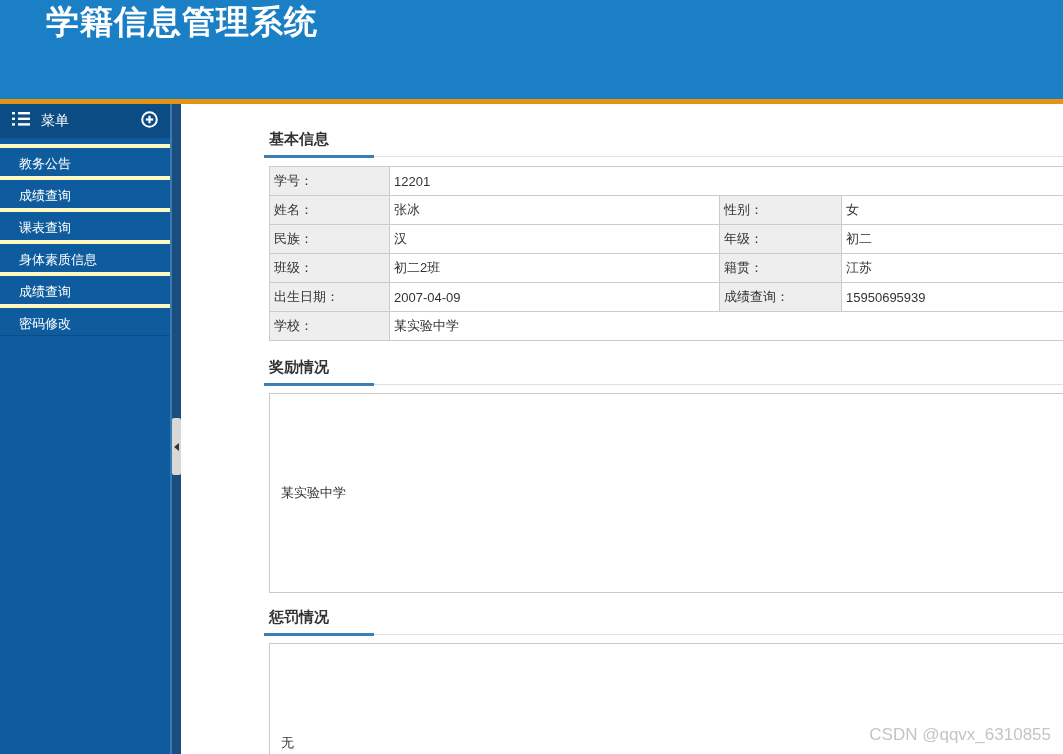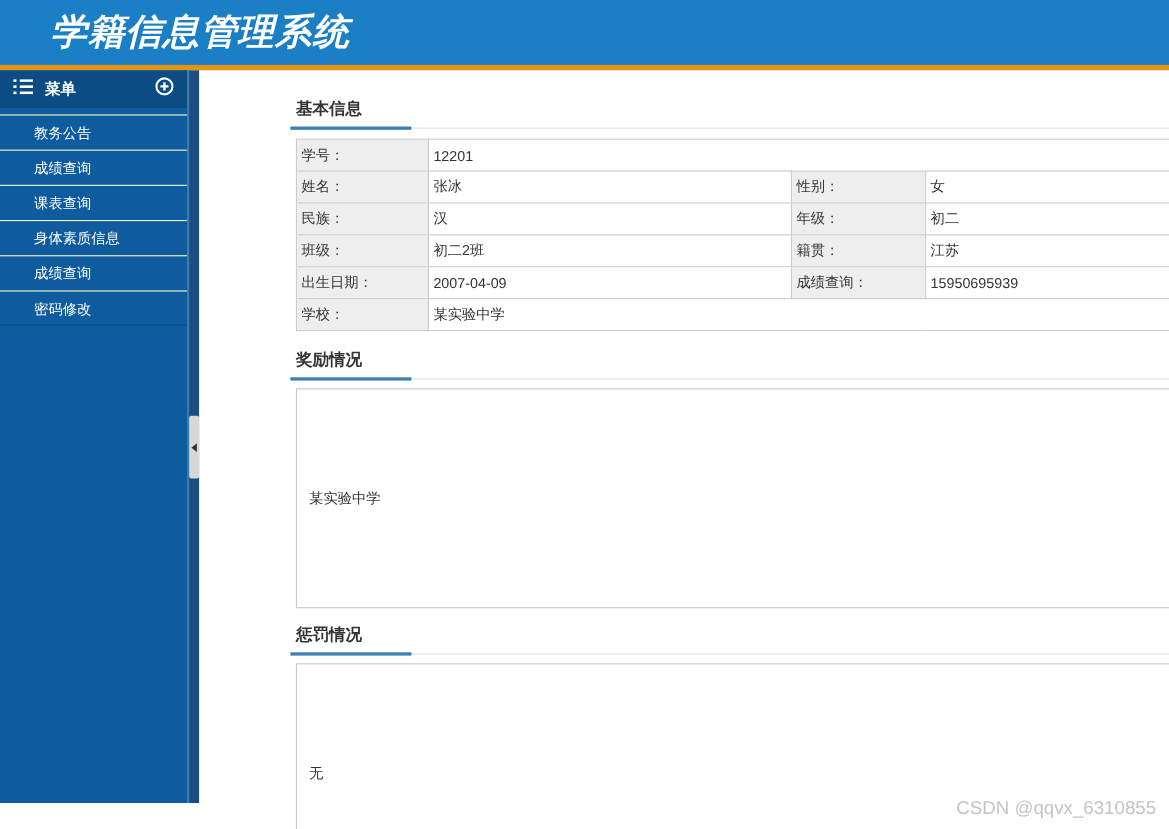--- a/index.html
+++ b/index.html
@@ -3,41 +3,41 @@
 <meta charset="utf-8">
 <style>
   * { margin:0; padding:0; box-sizing:border-box; }
   html,body { width:1063px; height:754px; }
   body {
     font-family:"Liberation Sans","DejaVu Sans",sans-serif;
     overflow:hidden; position:relative; background:#fff;
   }
   
   .app-header {
-    height:64px; background:#1b7fc5; border-bottom:5px solid #e6940f;
-    display:flex; align-items:center;font-style:italic;
+    height:104px; background:#1b7fc5; border-bottom:5px solid #e6940f;
+    display:flex; 
   }
   .app-title {
     color:#fff; font-size:33px; font-weight:bold; margin-left:46px;
     letter-spacing:1px;
   }
   
   .layout { display:flex; height:666px; }
   
   .sidebar { width:170px; background:#0e5c9e; flex:0 0 170px; }
   .sidebar-header {
     height:34px; background:#0b4c84; display:flex; align-items:center;
     padding:0 12px; color:#fff;
   }
-  .menu-title { font-size:14px; font-weight:bold; margin-left:11px; flex:1; }
+  .menu-title { font-size:14px; font-weight:normal; margin-left:11px; flex:1; }
   .icon-list, .icon-plus { display:block; }
   .menu { list-style:none; margin-top:6px; }
   .menu li {
-    height:32px; line-height:31px; padding-left:31px; color:#fff;
-    font-size:13px; border-top:1px solid #fef9c3; cursor:pointer;
+    height:32px; line-height:31px; padding-left:19px; color:#fff;
+    font-size:13px; border-top:4px solid #fef9c3; cursor:pointer;
   }
   .menu li:last-child { border-bottom:1px solid #0a4e88; }
   
   .splitter {
     width:11px; flex:0 0 11px; position:relative;
     background:#1c4d80; border-left:2px solid #3a7cb0;
   }
   .splitter-handle {
     position:absolute; left:0; top:314px; width:9px; height:57px;
     background:#d8d8d8; border-radius:2px; display:flex;

